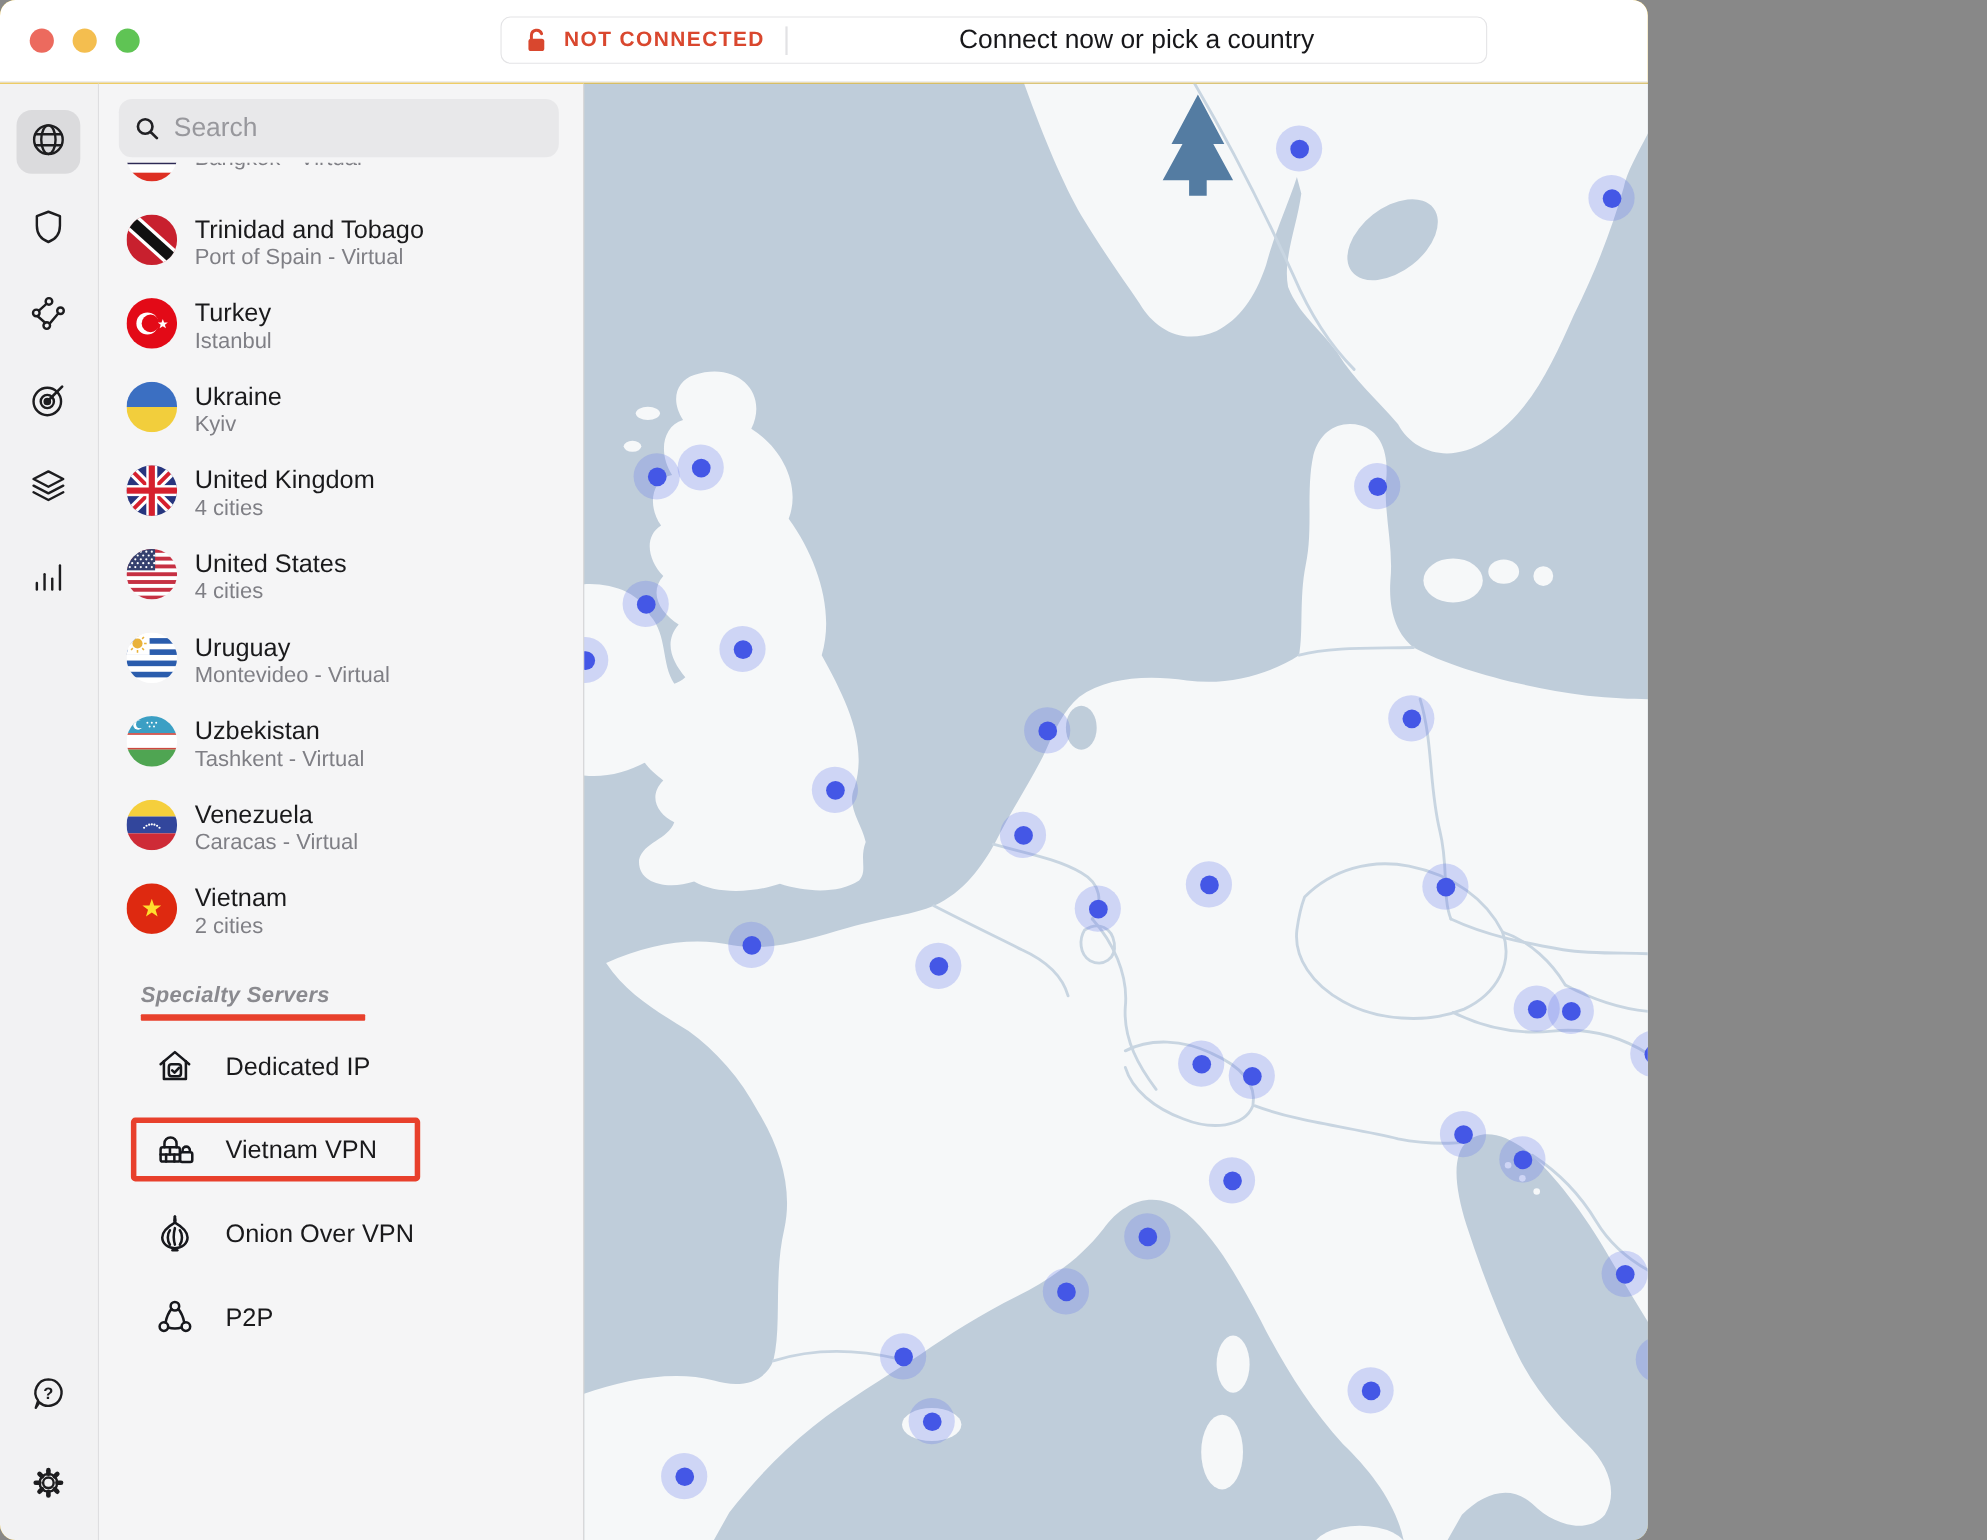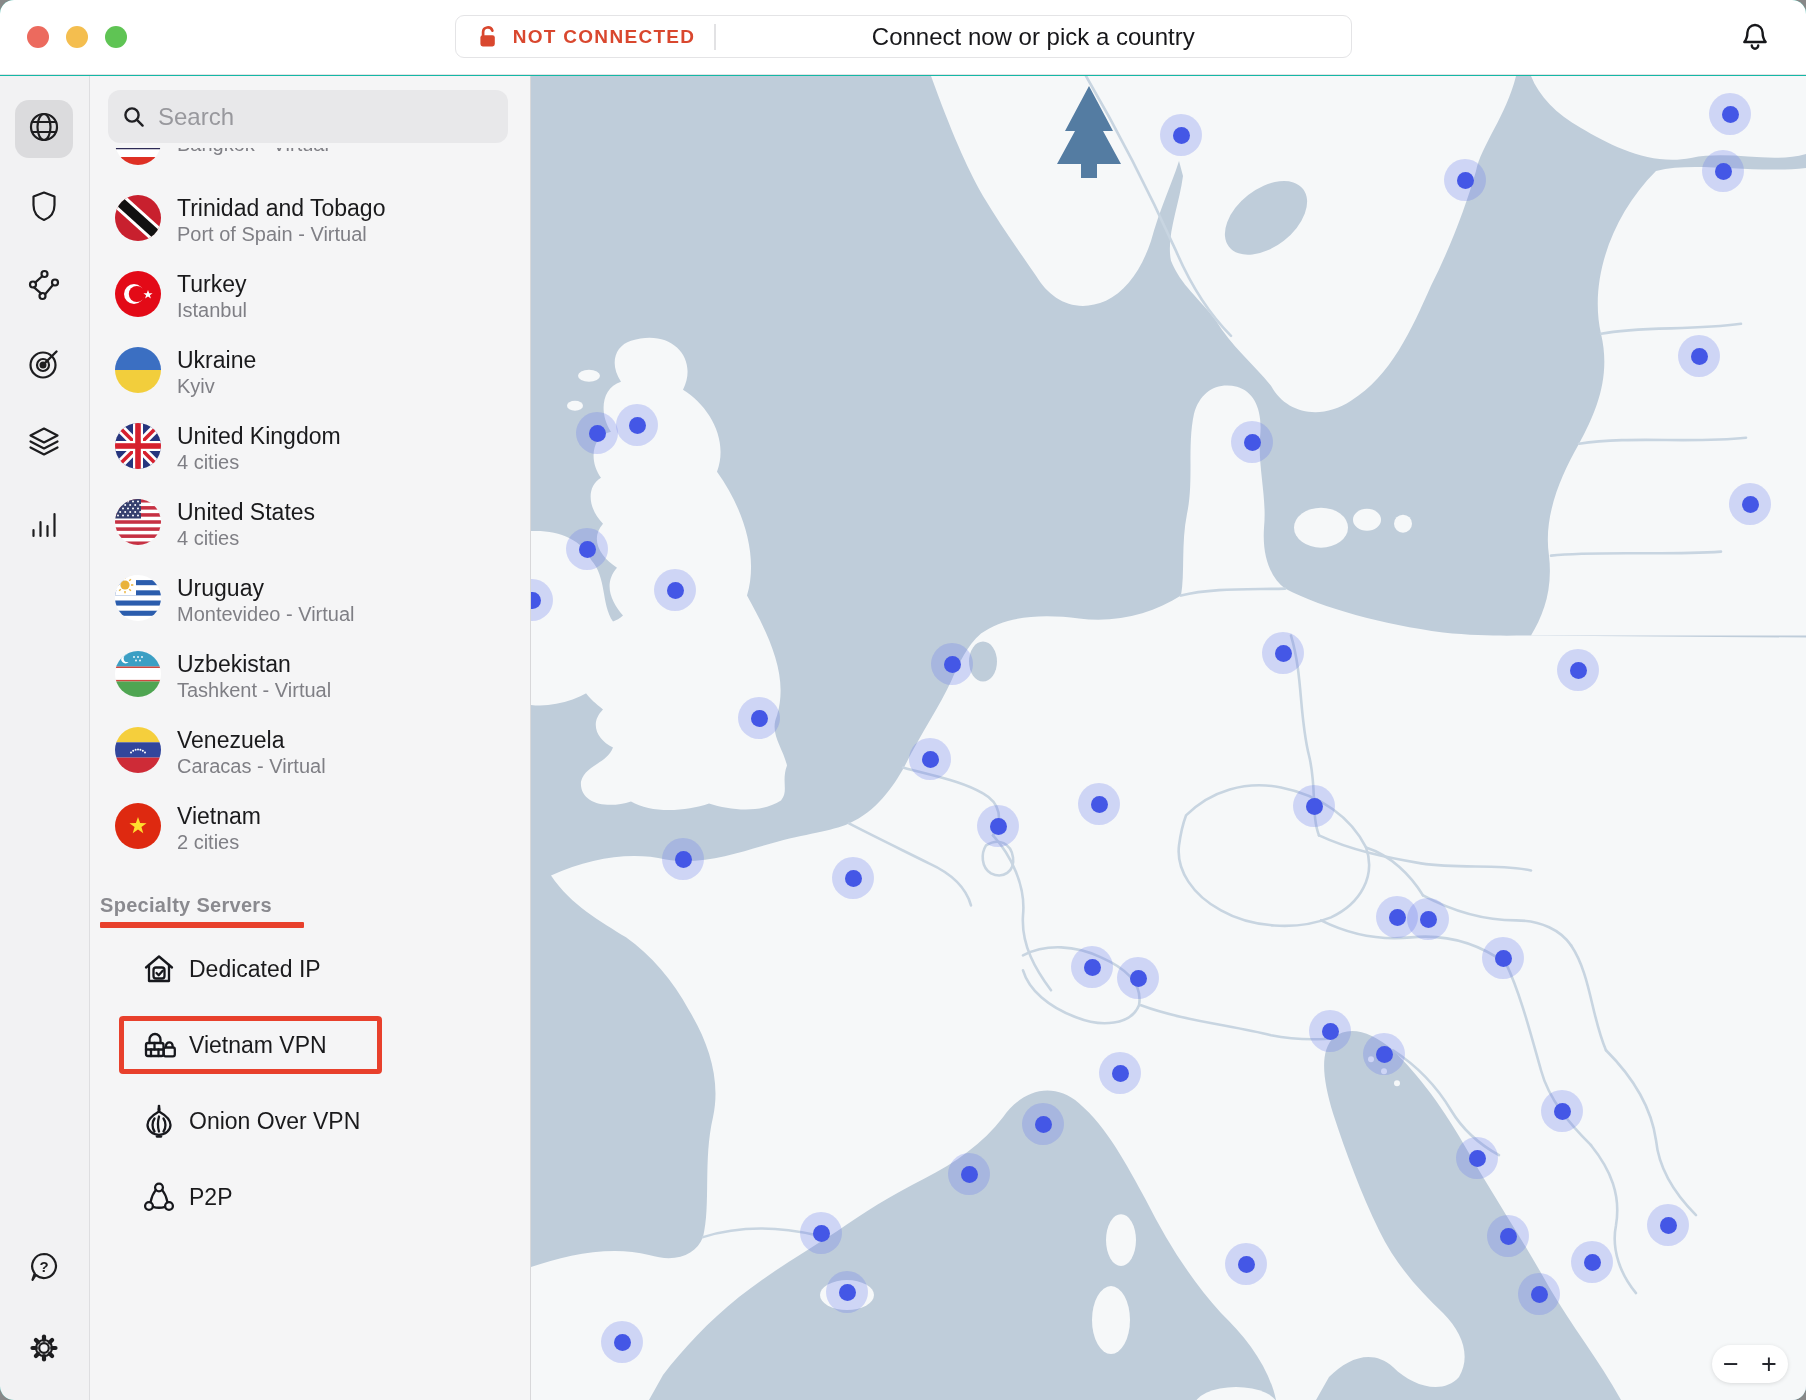--- a/index.html
+++ b/index.html
@@ -1,19 +1,19 @@
 <!DOCTYPE html>
 <html><head>
 <meta charset="utf-8">
 <style>
   * { box-sizing: border-box; margin: 0; padding: 0; }
   html,body { background:#888; }
   body { font-family: "Liberation Sans", sans-serif; }
   #window {
-    position: relative; width: 1806px; height: 1400px; background:#14b8a6;
+    position: relative; width: 1498px; height: 1400px; background:#eab308;
     border-radius: 14px; overflow: hidden;
   }
   
   #topbar { position:absolute; left:0; top:0; width:1806px; height:75px; background:#fff; border-bottom:1px solid #E3E3E5; z-index:30; }
   .traffic { position:absolute; top:26px; width:22px; height:22px; border-radius:50%; }
   #tl-close{ left:27px; background:#EC6A5E; } #tl-min{ left:66px; background:#F4BE4F; } #tl-zoom{ left:105px; background:#5FC454; }
   #status-pill { position:absolute; left:455px; top:15px; width:897px; height:43px; background:#fff; border:1.5px solid #E4E4E6; border-radius:9px; display:flex; align-items:center; }
   #status-left { width:258px; display:flex; align-items:center; justify-content:center; gap:11px; height:100%; cursor:default; }
   #status-text { color:#D9472E; font-size:19px; font-weight:bold; letter-spacing:1.3px; }
   #pill-divider { width:1.5px; height:26px; background:#E2E2E4; }
@@ -28,24 +28,24 @@
   #panel { position:absolute; left:90px; top:76px; width:441px; height:1324px; background:#F5F5F6; border-right:1px solid #D8D8DA; overflow:hidden; z-index:10; }
   #search-box { position:absolute; left:18px; top:14px; width:400px; height:53px; background:#E8E8EA; border-radius:12px; display:flex; align-items:center; padding-left:14px; gap:12px; }
   #search-input { border:none; outline:none; background:transparent; font-size:24px; color:#1A1A1C; width:320px; font-family:Liberation Sans, sans-serif; }
   #search-input::placeholder { color:#98989D; }
   #scroll-area { position:absolute; left:0; top:72px; width:441px; height:1252px; overflow:hidden; }
   .country-item { height:76px; display:flex; align-items:center; padding-left:25px; gap:16px; cursor:pointer; }
   .flag { width:46px; height:46px; flex:0 0 46px; }
   .c-texts { display:flex; flex-direction:column; justify-content:center; }
   .c-name { font-size:23px; font-weight:400; color:#1A1A1C; line-height:28px; }
   .c-city { font-size:20px; color:#7F7F85; line-height:25px; }
-  #specialty-header { margin:28px 0 0 10px; }
+  #specialty-header { margin:28px 0 0 38px;font-style:italic; }
   #specialty-title { font-size:20px; font-weight:bold; color:#8A8A8F; letter-spacing:0.3px; }
   #specialty-underline { width:204px; height:6px; background:#E8402C; margin-top:5px; border-radius:1px; }
-  .spec-item { position:relative; height:76px; display:flex; align-items:center; padding-left:49px; gap:12px; cursor:pointer; margin-top:0; }
+  .spec-item { position:relative; height:76px; display:flex; align-items:center; padding-left:49px; gap:28px; cursor:pointer; margin-top:0; }
   .spec-item:first-of-type { margin-top:3px; }
   .spec-icon { width:38px; height:38px; flex:0 0 38px; }
   .spec-label { font-size:23px; font-weight:500; color:#1A1A1C; }
   .highlight-box { position:absolute; left:29px; top:9px; width:263px; height:58px; border:5px solid #E8402C; border-radius:4px; pointer-events:none; }
   
   #map { position:absolute; left:531px; top:76px; width:1275px; height:1324px; background:#BFCDDA; overflow:hidden; }
   #map svg.basemap { position:absolute; left:0; top:0; width:1275px; height:1324px; }
   .pin { position:absolute; width:42px; height:42px; margin:-21px 0 0 -21px; border-radius:50%; background:rgba(105,122,236,0.28); cursor:pointer; }
   .pin::after { content:""; position:absolute; left:12.5px; top:12.5px; width:17px; height:17px; border-radius:50%; background:#4457E6; }
   #zoom-ctl { position:absolute; left:1181px; top:1269px; width:76px; height:38px; background:#fff; border-radius:19px; display:flex; align-items:center; justify-content:space-around; box-shadow:0 1px 4px rgba(0,0,0,0.12); }

